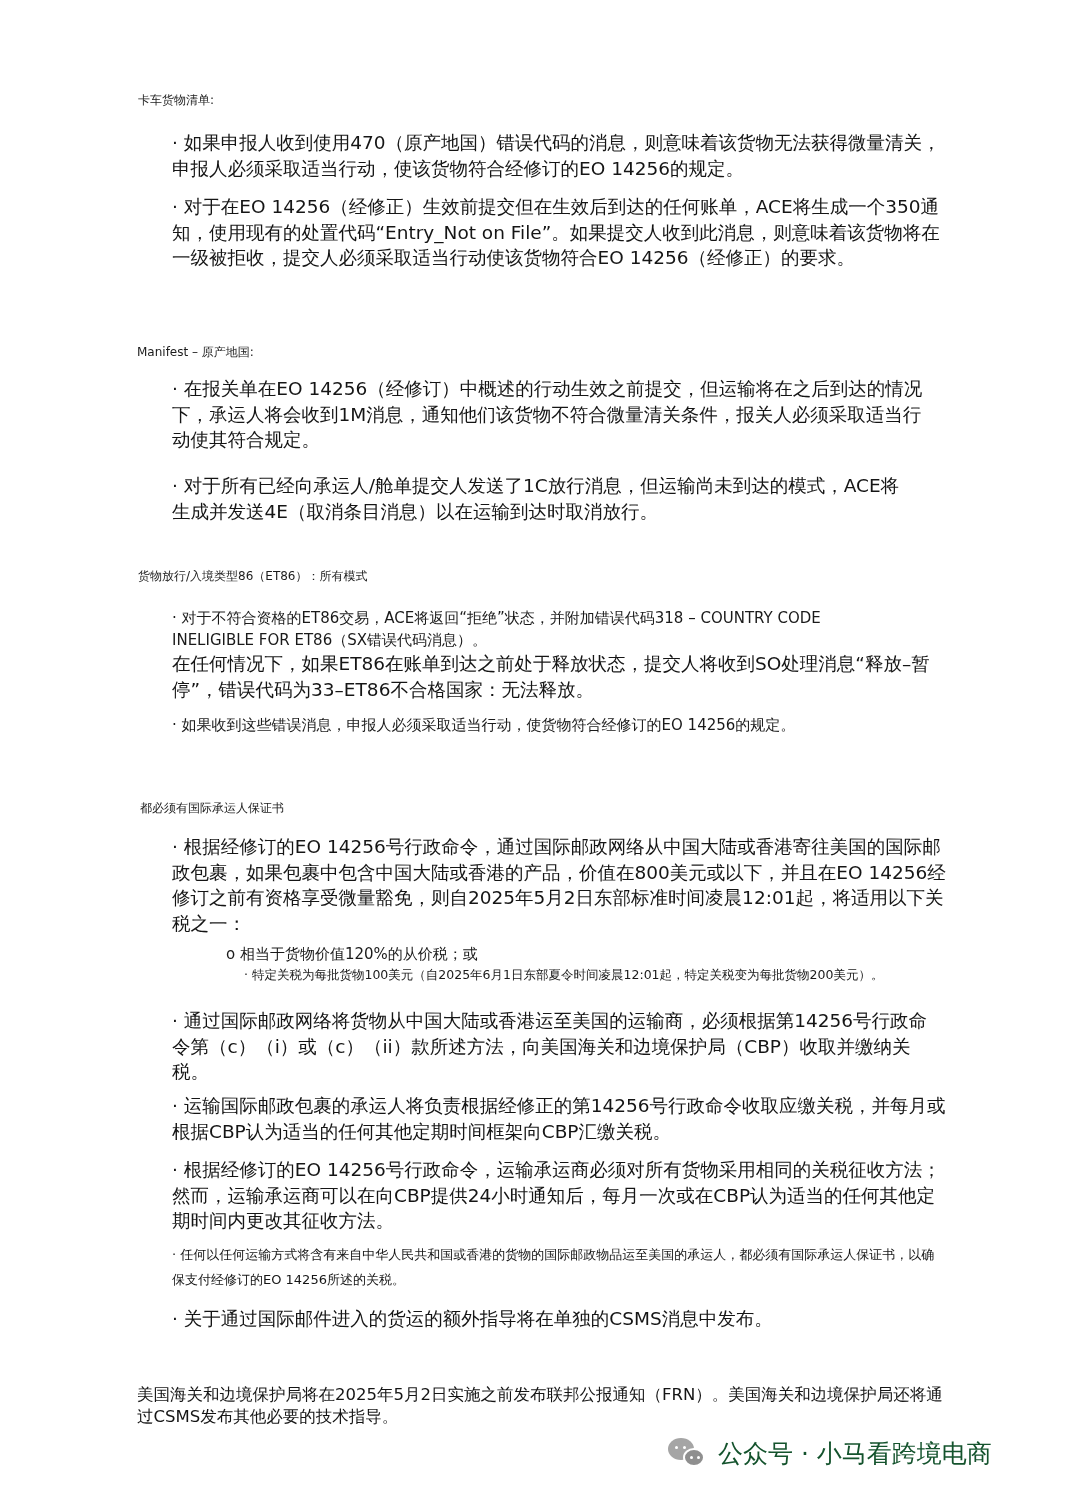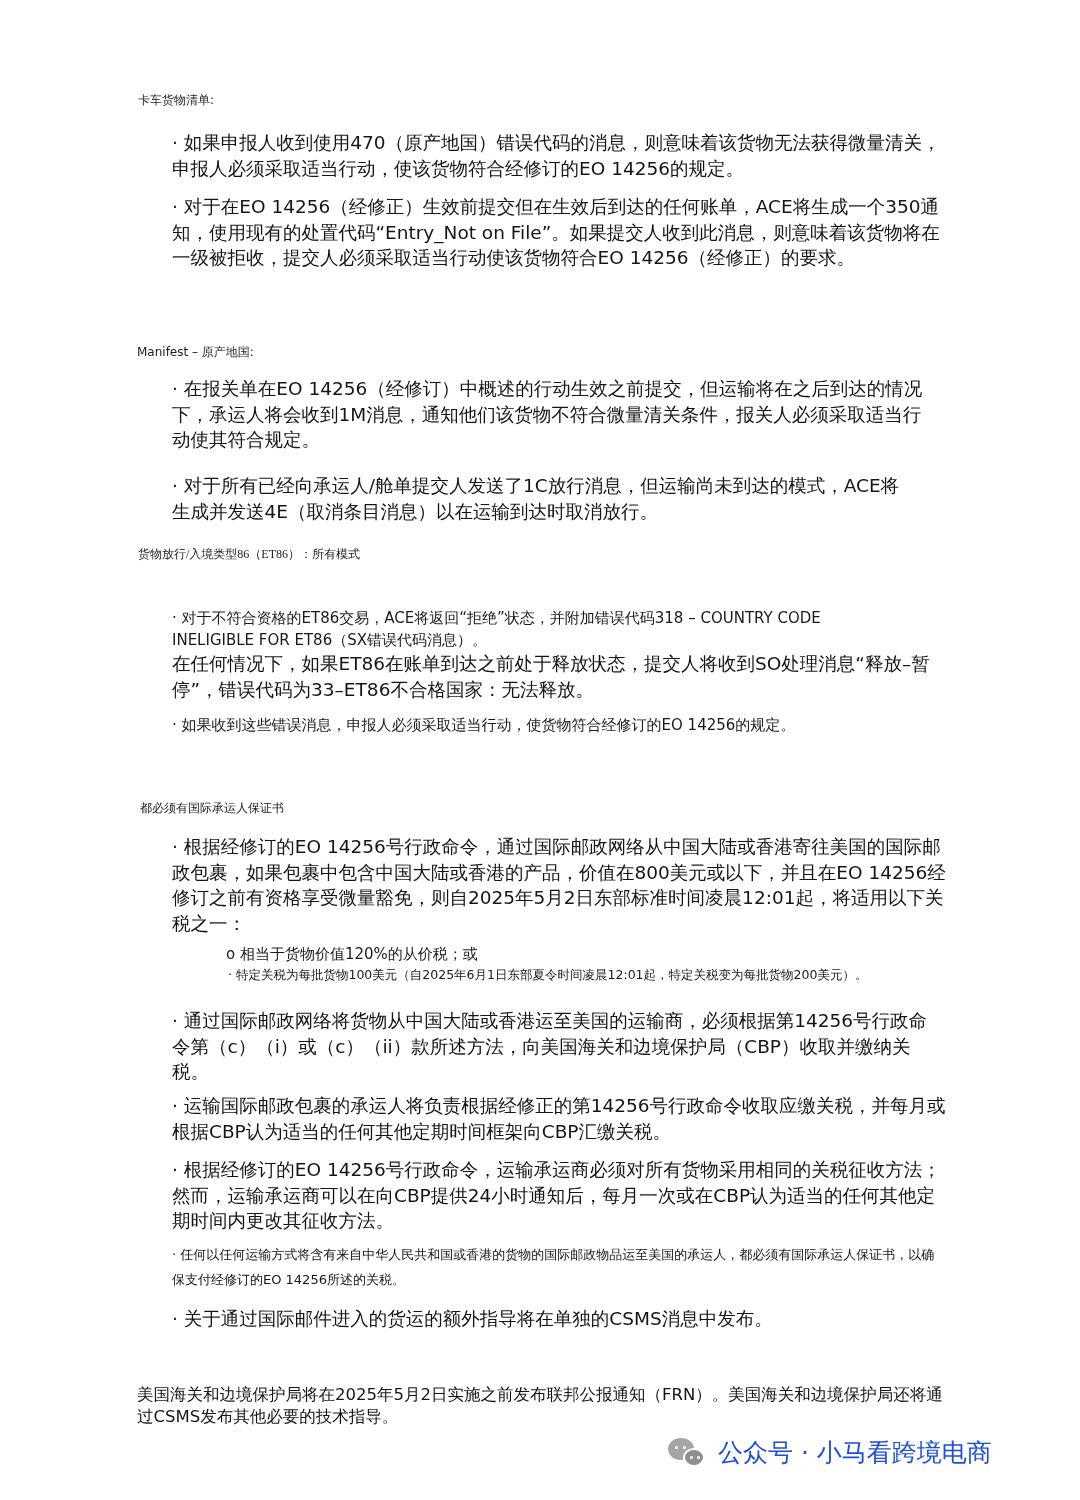--- a/index.html
+++ b/index.html
@@ -4,47 +4,47 @@
 <style>
   * { margin: 0; padding: 0; box-sizing: border-box; }
   html, body { width: 1080px; height: 1500px; background: #ffffff; overflow: hidden; }
   body { position: relative; font-family: "DejaVu Sans", "Liberation Sans", sans-serif; color: #1a1a1a; }
   .abs { position: absolute; }
   .heading { font-size: 12px; line-height: 22px; color: #1c1c1c; white-space: nowrap; }
   .p-lg { font-size: 18.5px; line-height: 25.5px; color: #151515; }
   .p-md { font-size: 13px; line-height: 25px; color: #151515; }
   .p-sm { font-size: 15px; line-height: 22px; color: #1a1a1a; }
   .p-xs { font-size: 12.5px; line-height: 20px; color: #1a1a1a; white-space: nowrap; }
-  .watermark { display: flex; gap: 10px; color: #1d4ed8; font-size: 25px; white-space: nowrap; }
+  .watermark { display: flex; align-items: center; gap: 10px; color: #14532d; font-size: 25px; white-space: nowrap; }
   .wechat { position: relative; width: 40px; height: 34px; }
   .bubble { position: absolute; border-radius: 50%; background: #a5a5a5; }
   .bubble.b1 { width: 26px; height: 22px; left: 0; top: 2px; }
   .bubble.b2 { width: 22px; height: 19px; left: 15px; top: 12px; background: #8f8f8f; border: 2px solid #fff; }
   .eye { position: absolute; width: 3px; height: 3px; border-radius: 50%; background: #fff; }
 </style>
 </head>
 <body>
 
 <div class="abs heading" style="left:138px; top:89px;">卡车货物清单:</div>
 <div class="abs p-lg" style="left:172px; top:130px; width:780px;">· 如果申报人收到使用470（原产地国）错误代码的消息，则意味着该货物无法获得微量清关，申报人必须采取适当行动，使该货物符合经修订的EO 14256的规定。</div>
 <div class="abs p-lg" style="left:172px; top:194px; width:780px;">· 对于在EO 14256（经修正）生效前提交但在生效后到达的任何账单，ACE将生成一个350通知，使用现有的处置代码“Entry_Not on File”。如果提交人收到此消息，则意味着该货物将在一级被拒收，提交人必须采取适当行动使该货物符合EO 14256（经修正）的要求。</div>
 
 <div class="abs heading" style="left:137px; top:341px;">Manifest – 原产地国:</div>
 <div class="abs p-lg" style="left:172px; top:376px; width:760px;">· 在报关单在EO 14256（经修订）中概述的行动生效之前提交，但运输将在之后到达的情况下，承运人将会收到1M消息，通知他们该货物不符合微量清关条件，报关人必须采取适当行动使其符合规定。</div>
 <div class="abs p-lg" style="left:172px; top:473px; width:740px;">· 对于所有已经向承运人/舱单提交人发送了1C放行消息，但运输尚未到达的模式，ACE将生成并发送4E（取消条目消息）以在运输到达时取消放行。</div>
 
-<div class="abs heading" style="left:138px; top:543px;font-family:Liberation Serif, serif;">货物放行/入境类型86（ET86）：所有模式</div>
+<div class="abs heading" style="left:138px; top:565px;">货物放行/入境类型86（ET86）：所有模式</div>
 <div class="abs p-sm" style="left:172px; top:607px; width:720px;">· 对于不符合资格的ET86交易，ACE将返回“拒绝”状态，并附加错误代码318 – COUNTRY CODE INELIGIBLE FOR ET86（SX错误代码消息）。</div>
 <div class="abs p-lg" style="left:172px; top:651px; width:780px;">在任何情况下，如果ET86在账单到达之前处于释放状态，提交人将收到SO处理消息“释放–暂停”，错误代码为33–ET86不合格国家：无法释放。</div>
 <div class="abs p-sm" style="left:172px; top:714px; width:720px; white-space:nowrap;">· 如果收到这些错误消息，申报人必须采取适当行动，使货物符合经修订的EO 14256的规定。</div>
 
 <div class="abs heading" style="left:140px; top:797px;">都必须有国际承运人保证书</div>
 <div class="abs p-lg" style="left:172px; top:834px; width:780px;">· 根据经修订的EO 14256号行政命令，通过国际邮政网络从中国大陆或香港寄往美国的国际邮政包裹，如果包裹中包含中国大陆或香港的产品，价值在800美元或以下，并且在EO 14256经修订之前有资格享受微量豁免，则自2025年5月2日东部标准时间凌晨12:01起，将适用以下关税之一：</div>
 <div class="abs p-sm" style="left:226px; top:943px; white-space:nowrap;">o 相当于货物价值120%的从价税；或</div>
-<div class="abs p-xs" style="left:228px; top:965px;">· 特定关税为每批货物100美元（自2025年6月1日东部夏令时间凌晨12:01起，特定关税变为每批货物200美元）。</div>
+<div class="abs p-xs" style="left:244px; top:965px;">· 特定关税为每批货物100美元（自2025年6月1日东部夏令时间凌晨12:01起，特定关税变为每批货物200美元）。</div>
 
 <div class="abs p-lg" style="left:172px; top:1008px; width:770px;">· 通过国际邮政网络将货物从中国大陆或香港运至美国的运输商，必须根据第14256号行政命令第（c）（i）或（c）（ii）款所述方法，向美国海关和边境保护局（CBP）收取并缴纳关税。</div>
 <div class="abs p-lg" style="left:172px; top:1093px; width:790px;">· 运输国际邮政包裹的承运人将负责根据经修正的第14256号行政命令收取应缴关税，并每月或根据CBP认为适当的任何其他定期时间框架向CBP汇缴关税。</div>
 <div class="abs p-lg" style="left:172px; top:1157px; width:780px;">· 根据经修订的EO 14256号行政命令，运输承运商必须对所有货物采用相同的关税征收方法；然而，运输承运商可以在向CBP提供24小时通知后，每月一次或在CBP认为适当的任何其他定期时间内更改其征收方法。</div>
 <div class="abs p-md" style="left:172px; top:1242px; width:770px;">· 任何以任何运输方式将含有来自中华人民共和国或香港的货物的国际邮政物品运至美国的承运人，都必须有国际承运人保证书，以确保支付经修订的EO 14256所述的关税。</div>
 <div class="abs p-lg" style="left:172px; top:1306px; width:780px;">· 关于通过国际邮件进入的货运的额外指导将在单独的CSMS消息中发布。</div>
 
 <div class="abs p-md" style="left:137px; top:1384px; width:820px; font-size:16.5px; line-height:22px;">美国海关和边境保护局将在2025年5月2日实施之前发布联邦公报通知（FRN）。美国海关和边境保护局还将通过CSMS发布其他必要的技术指导。</div>
 
 <div class="abs watermark" style="left:668px; top:1436px;">

